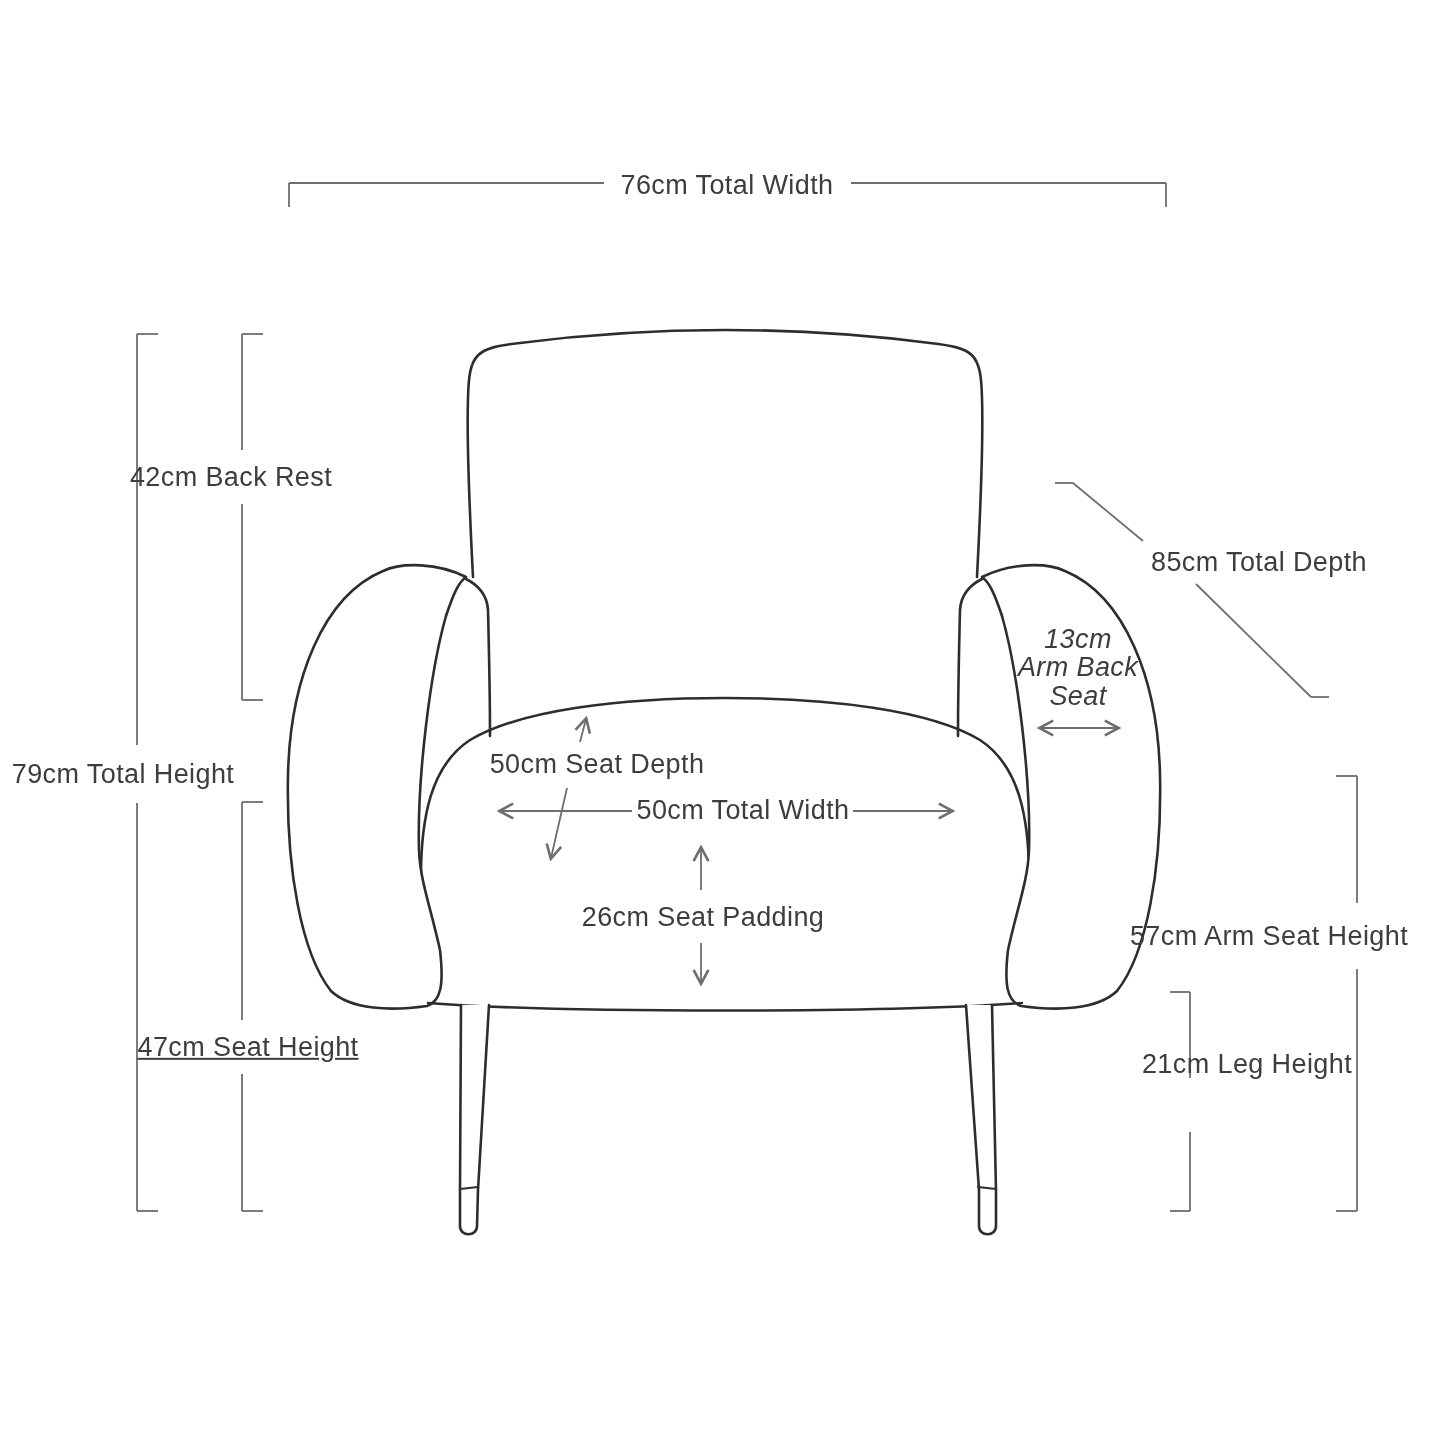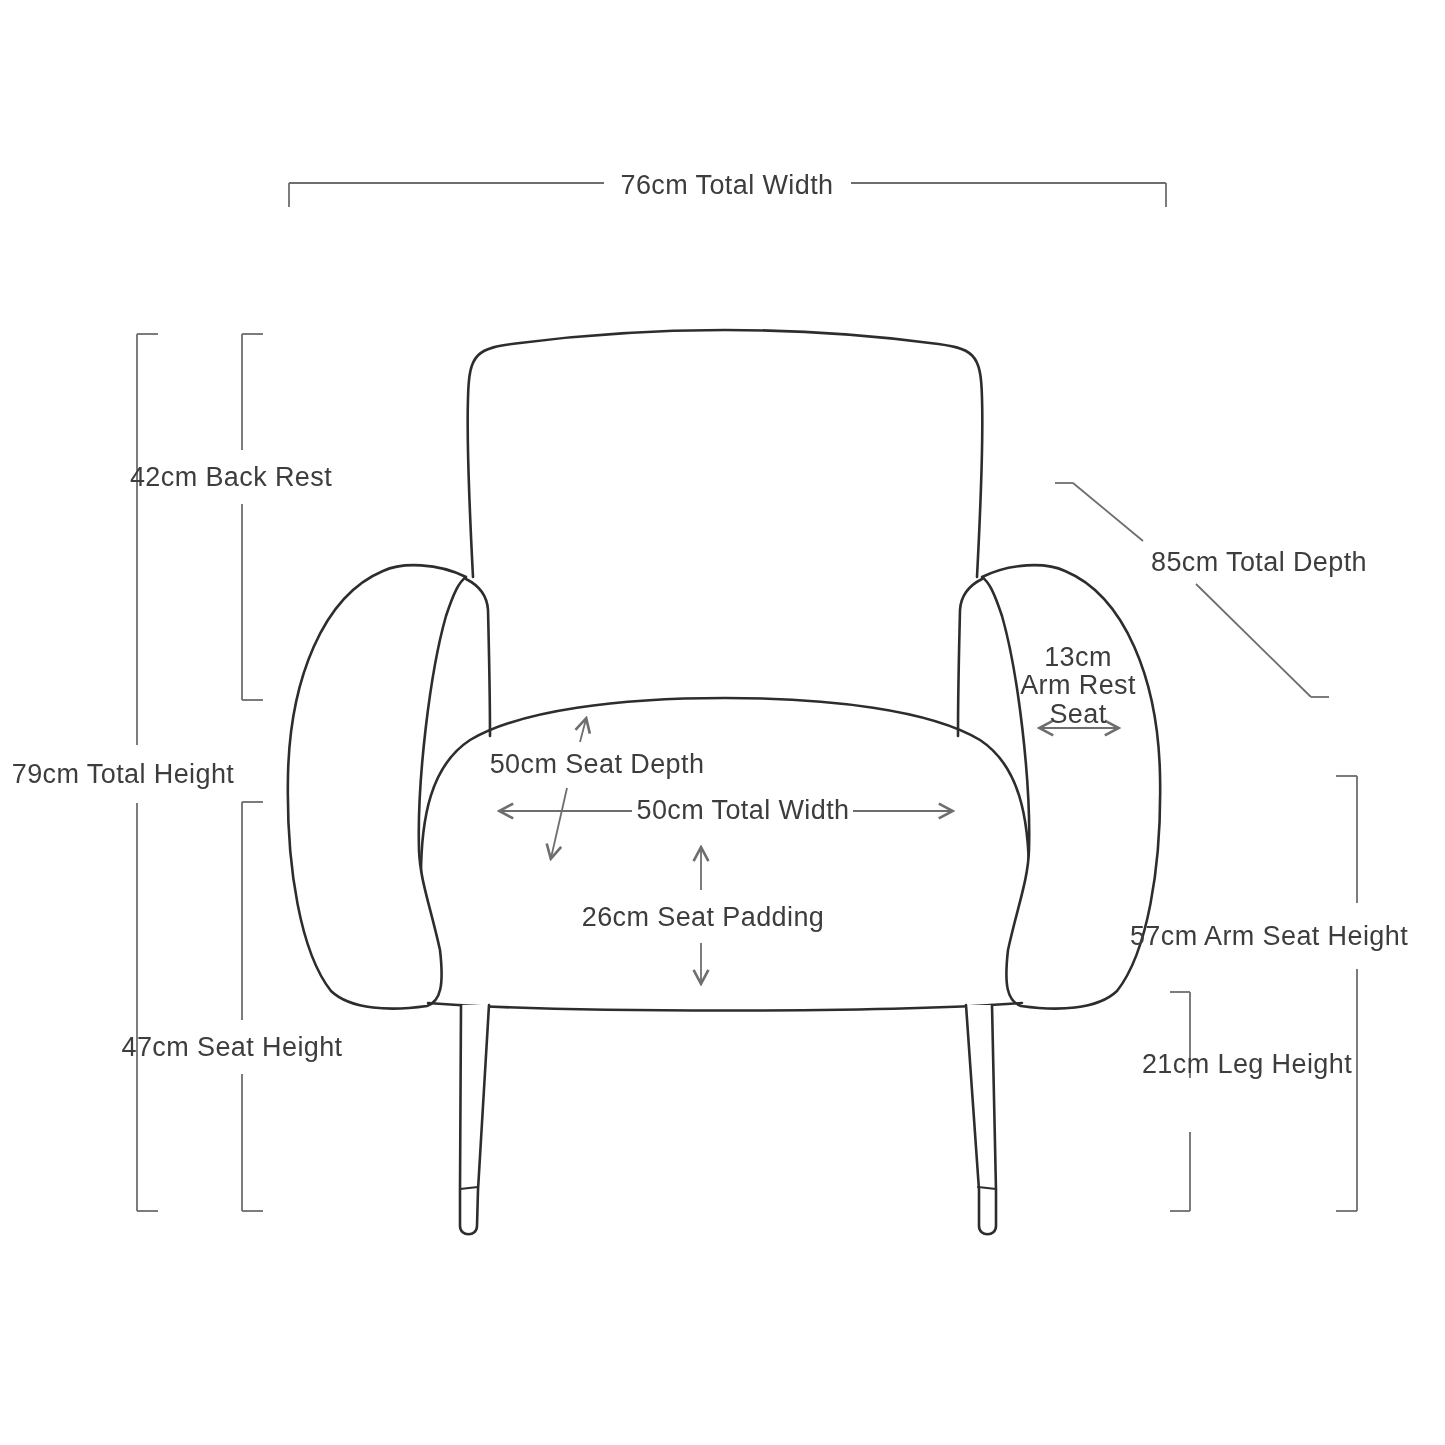--- a/index.html
+++ b/index.html
@@ -162,33 +162,33 @@
       </g>
     </g>
   </svg>
 
   <span class="dim-label" style="left:727px; top:185px;">76cm Total Width</span>
 
   <span class="dim-label" style="left:231px; top:477px;">42cm Back Rest</span>
 
   <span class="dim-label" style="left:123px; top:774px;">79cm Total Height</span>
 
-  <span class="dim-label" style="left:232px; top:1047px;">47cm Seat Height</span>
+  <span class="dim-label" style="left:248px; top:1047px;text-decoration:underline;">47cm Seat Height</span>
 
   <span class="dim-label" style="left:1239px; top:562px;margin-left:20px;">85cm Total Depth</span>
 
   <span class="dim-label" style="left:597px; top:764px;">50cm Seat Depth</span>
 
   <span class="dim-label" style="left:743px; top:810px;">50cm Total Width</span>
 
   <span class="dim-label" style="left:703px; top:917px;">26cm Seat Padding</span>
 
   <span class="dim-label" style="left:1269px; top:936px;">57cm Arm Seat Height</span>
 
   <span class="dim-label" style="left:1247px; top:1064px;">21cm Leg Height</span>
 
-  <span class="dim-label multiline" style="left:1078px; top:686px;">
+  <span class="dim-label multiline" style="left:1078px; top:668px;font-style:italic;">
     <span>13cm</span>
-    <span>Arm Rest</span>
+    <span>Arm Back</span>
     <span>Seat</span>
   </span>
 
 </div>
 
 </body></html>

